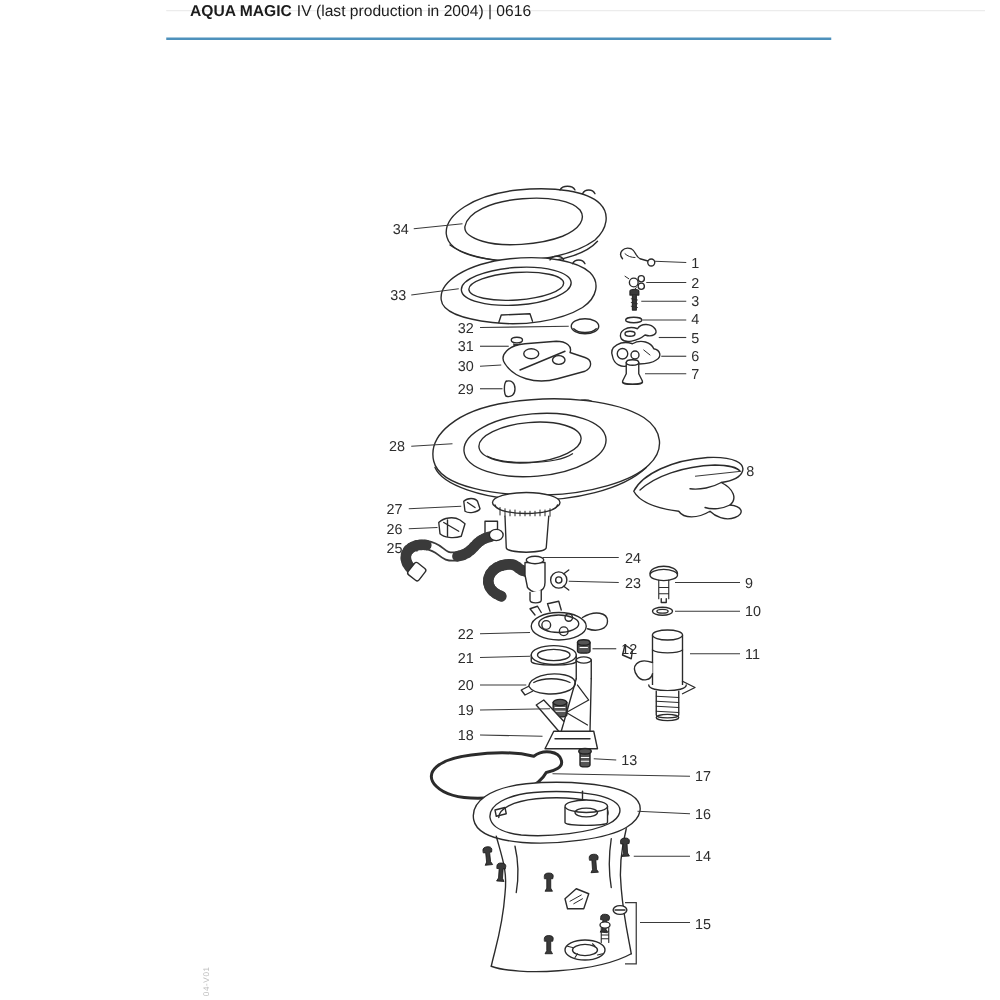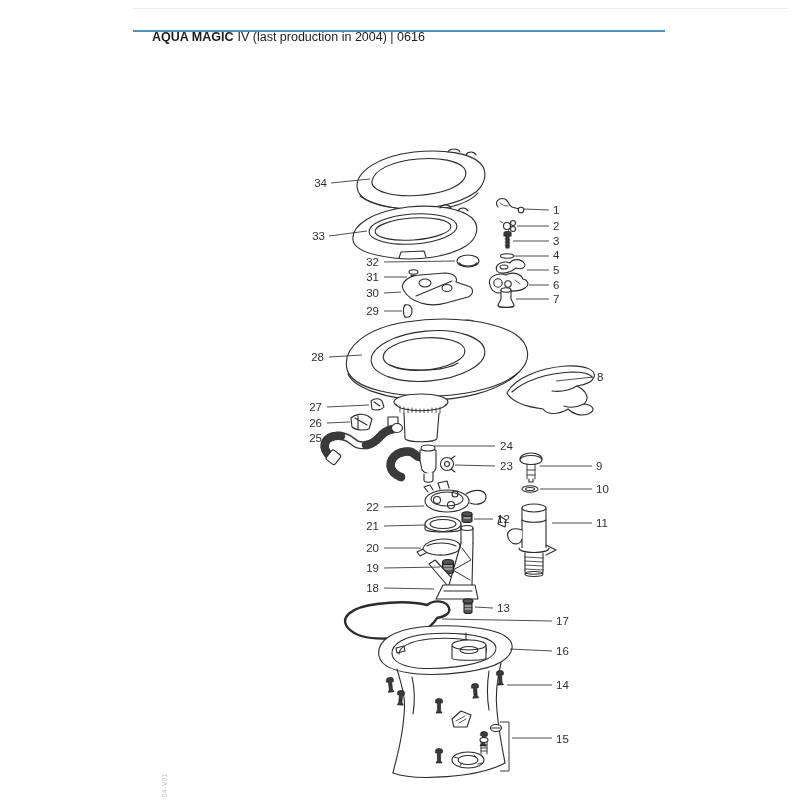--- a/index.html
+++ b/index.html
@@ -1,19 +1,19 @@
 <!DOCTYPE html>
 <html><head>
 <meta charset="utf-8">
 <style>
   html,body{margin:0;padding:0;background:#fff;}
   .page{position:relative;width:800px;height:800px;background:#ffffff;overflow:hidden;
         font-family:"Liberation Sans",sans-serif;}
   .topline{position:absolute;left:133px;top:8px;width:655px;height:1px;background:#ececec;}
-  .header{position:absolute;left:152px;top:30px;font-size:12.5px;color:#1c1c1c;white-space:nowrap;}
+  .header{position:absolute;left:152px;top:2px;font-size:12.5px;color:#1c1c1c;white-space:nowrap;}
   .brand{font-weight:bold;}
   .title-rest{margin-left:4px;}
   .rule{position:absolute;left:133px;top:30px;width:532px;height:2px;background:#4e91bc;}
   svg.diagram{position:absolute;left:0;top:0;}
   text.callout{font-size:11.5px;font-family:"Liberation Sans",sans-serif;}
   text.wm{font-size:6.5px;letter-spacing:.5px;fill:#bdbdbd;font-family:"Liberation Sans",sans-serif;}
 </style>
 </head>
 <body>
 

